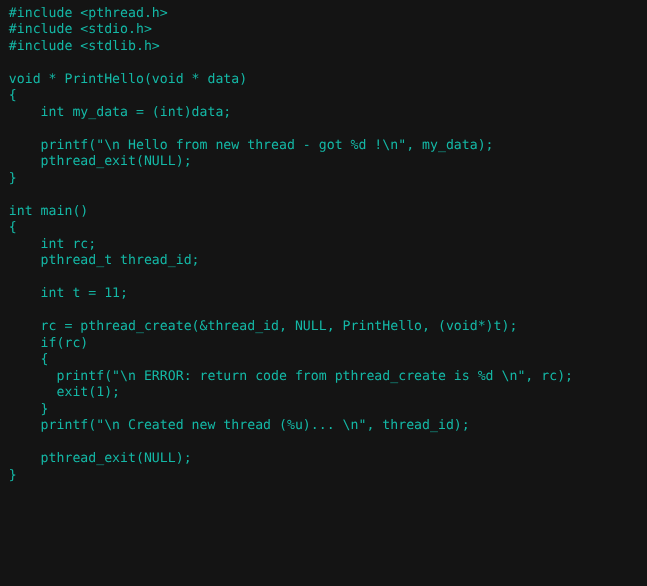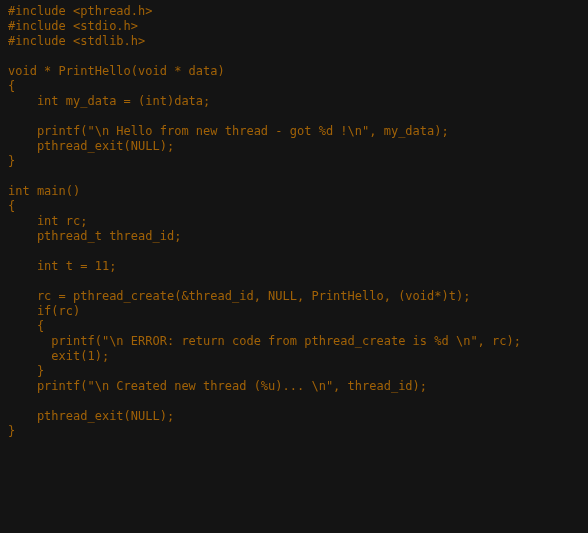--- a/index.html
+++ b/index.html
@@ -31,21 +31,21 @@
     line-height: 15px;
     color: #e6e6e6;
     white-space: pre;
     letter-spacing: 0.0px;
     -webkit-font-smoothing: none;
   }
   .code-line {
     display: block;
     height: 15px;
     white-space: pre;
-    color: #a16207;
+    color: #14b8a6;
     min-height: 15px;
   }
   .code-line:empty::after {
     content: " ";
   }
 </style>
 </head>
 <body style="background: rgb(20, 20, 20);">
 
 <div id="code-view" style="background: rgb(20, 20, 20);">

